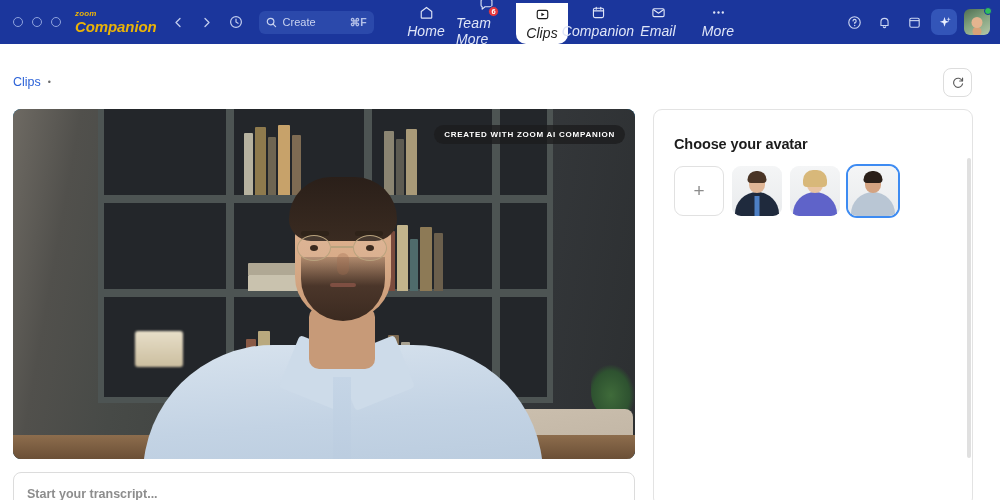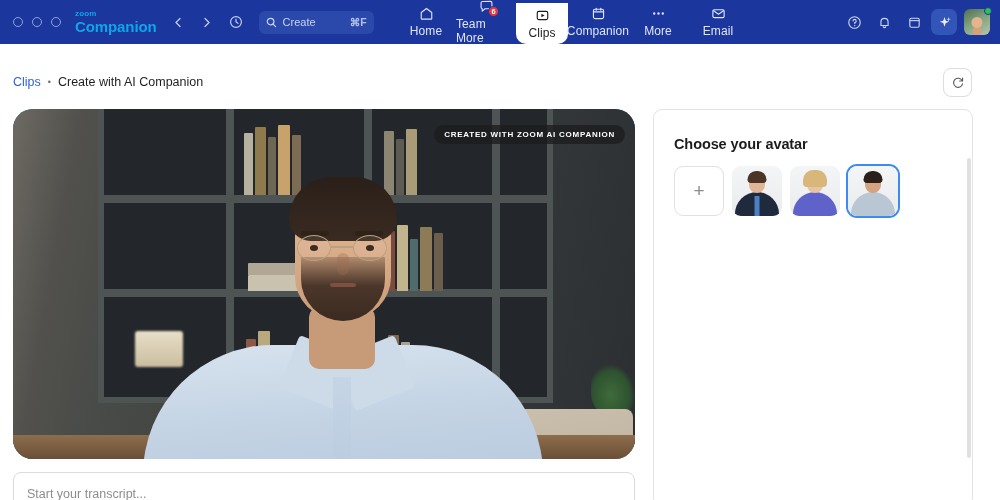--- a/index.html
+++ b/index.html
@@ -16,21 +16,21 @@
     position: absolute; left: 0; top: 0;
     width: 1000px; height: 44px;
     background: #1b369c;
     display: flex; align-items: center;
   }
   .traffic { display: flex; gap: 9px; margin-left: 13px; }
   .traffic i {
     display: block; width: 10px; height: 10px;
     border: 1.4px solid #8fa3dd; border-radius: 50%;
   }
-  .brand { margin-left: 14px; line-height: 1; color: #0ea5e9; }
+  .brand { margin-left: 14px; line-height: 1; color: #eab308; font-style: italic; }
   .brand .b-small { font-size: 8px; font-weight: 700; letter-spacing: .2px; display: block; }
   .brand .b-big { font-size: 15px; font-weight: 700; letter-spacing: -.1px; display: block; margin-top: 1px; }
 
   .navarrows { display: flex; align-items: center; gap: 17px; margin-left: 16px; }
   .navarrows span, .hist { color: #c3cdee; display: flex; align-items: center; }
 
   .searchbox {
     margin-left: 16px;
     width: 115px; height: 23px;
     background: #2b49ab; border-radius: 6px;
@@ -42,21 +42,21 @@
 
   .tabs {
     position: absolute; left: 396px; top: 0;
     height: 44px; display: flex; align-items: flex-start;
   }
   .tab {
     width: 60px; height: 44px;
     display: flex; flex-direction: column; align-items: center; justify-content: center;
     gap: 3px; position: relative; color: #dfe5f7;
   }
-  .tab .t-label { font-size: 12px; letter-spacing: .1px; }
+  .tab .t-label { font-size: 14px; letter-spacing: .1px; font-style: italic; }
   .tab.active {
     background: #fff; color: #1a1a1a;
     border-radius: 0 0 10px 10px;
     height: 41px; margin-top: 3px;
     width: 52px;
   }
   .tab.active .t-label { color: #222; font-weight: 500; }
   .badge {
     position: absolute; top: 6px; left: 32px;
     background: #e8383d; color: #fff;
@@ -110,21 +110,21 @@
     width: 29px; height: 29px; border-radius: 8px;
     border: 1px solid #dddddd; background: #fff;
     display: flex; align-items: center; justify-content: center;
     color: #5a5a5a;
   }
 
   
   .video {
     position: absolute; left: 13px; top: 65px;
     width: 622px; height: 350px;
-    border-radius: 20px; overflow: hidden;
+    border-radius: 8px; overflow: hidden;
     background: #0369a1;
   }
   .bg-wall { position:absolute; inset:0; background: linear-gradient(100deg,#6e6a63 0%,#51504c 10%,#474a47 22%,#3b3e3c 50%,#34373a 78%,#2c2f31 100%); }
   .shelf { position:absolute; left:85px; top:-6px; width:455px; height:300px; }
   .shelf .frame { position:absolute; inset:0; background:#4d5453; }
   .cell { position:absolute; background:#23262a; }
   .bk { position:absolute; bottom:0; border-radius:1px 1px 0 0; }
   .plant {
     position:absolute; left:578px; top:255px; width:44px; height:52px;
     background: radial-gradient(ellipse at 45% 60%, #3f6b3a 0%, #2e5230 55%, transparent 70%);
@@ -202,21 +202,21 @@
   }
 
   
   .transcript {
     position: absolute; left: 13px; top: 428px;
     width: 622px; height: 44px;
     border: 1px solid #dcdcdc; border-radius: 8px;
     background: #fff; display: flex; align-items: center;
     padding: 0 13px;
   }
-  .transcript .ph { color: #8d8d8d; font-size: 12.5px; }
+  .transcript .ph { color: #8d8d8d; font-size: 12.5px; font-weight: bold; }
 
   
   .panel {
     position: absolute; left: 653px; top: 65px;
     width: 320px; height: 398px;
     border: 1px solid #e3e3e3; border-radius: 9px;
     background: #fff;
   }
   .panel h2 {
     font-size: 14.5px; font-weight: 700; color: #1c1c1c;
@@ -329,37 +329,37 @@
           <rect x="2.6" y="3.4" width="10.8" height="10" rx="1.6" fill="none" stroke="currentColor" stroke-width="1.2"></rect>
           <path d="M2.6 6.2h10.8M5.6 2.4v2M10.4 2.4v2" stroke="currentColor" stroke-width="1.2" stroke-linecap="round"></path>
         </svg>
       </span>
       <span class="t-label">Companion</span>
     </div>
 
     <div class="tab">
       <span>
         <svg width="15" height="15" viewBox="0 0 16 16">
+          <rect x="2" y="4" width="12" height="8.4" rx="1.4" fill="none" stroke="currentColor" stroke-width="1.2"></rect>
+          <path d="m2.4 4.8 5.6 4 5.6-4" fill="none" stroke="currentColor" stroke-width="1.2" stroke-linejoin="round"></path>
+        </svg>
+      </span>
+      <span class="t-label">Email</span>
+    </div>
+
+    <div class="tab">
+      <span>
+        <svg width="15" height="15" viewBox="0 0 16 16">
             <circle cx="3.4" cy="8" r="1.25" fill="currentColor"></circle>
             <circle cx="8" cy="8" r="1.25" fill="currentColor"></circle>
             <circle cx="12.6" cy="8" r="1.25" fill="currentColor"></circle>
           </svg>
       </span>
       <span class="t-label">More</span>
     </div>
-
-    <div class="tab">
-      <span>
-        <svg width="15" height="15" viewBox="0 0 16 16">
-          <rect x="2" y="4" width="12" height="8.4" rx="1.4" fill="none" stroke="currentColor" stroke-width="1.2"></rect>
-          <path d="m2.4 4.8 5.6 4 5.6-4" fill="none" stroke="currentColor" stroke-width="1.2" stroke-linejoin="round"></path>
-        </svg>
-      </span>
-      <span class="t-label">Email</span>
-    </div>
   </div>
 
   <div class="rightIcons">
     <div class="ricon">
       <svg width="15" height="15" viewBox="0 0 16 16">
         <circle cx="8" cy="8" r="6.1" fill="none" stroke="currentColor" stroke-width="1.2"></circle>
         <path d="M6.4 6.3a1.7 1.7 0 1 1 1.9 1.8v1" fill="none" stroke="currentColor" stroke-width="1.2" stroke-linecap="round"></path>
         <circle cx="8.2" cy="11.2" r=".75" fill="currentColor"></circle>
       </svg>
     </div>
@@ -386,21 +386,20 @@
       <div class="statusdot"></div>
     </div>
   </div>
 </div>
 
 <div class="page">
 
   <div class="breadcrumb">
     <span class="bc-link">Clips</span>
     <span class="bc-dot">•</span>
-    <span class="bc-cur">Create with AI Companion</span>
   </div>
 
   <div class="refreshBtn">
     <span>
       <svg width="14" height="14" viewBox="0 0 16 16">
         <path d="M12.8 5.4A5.2 5.2 0 1 0 13.2 9" fill="none" stroke="currentColor" stroke-width="1.3" stroke-linecap="round"></path>
         <path d="M13.2 2.4v3.3h-3.3" fill="none" stroke="currentColor" stroke-width="1.3" stroke-linecap="round" stroke-linejoin="round"></path>
       </svg>
     </span>
   </div>

